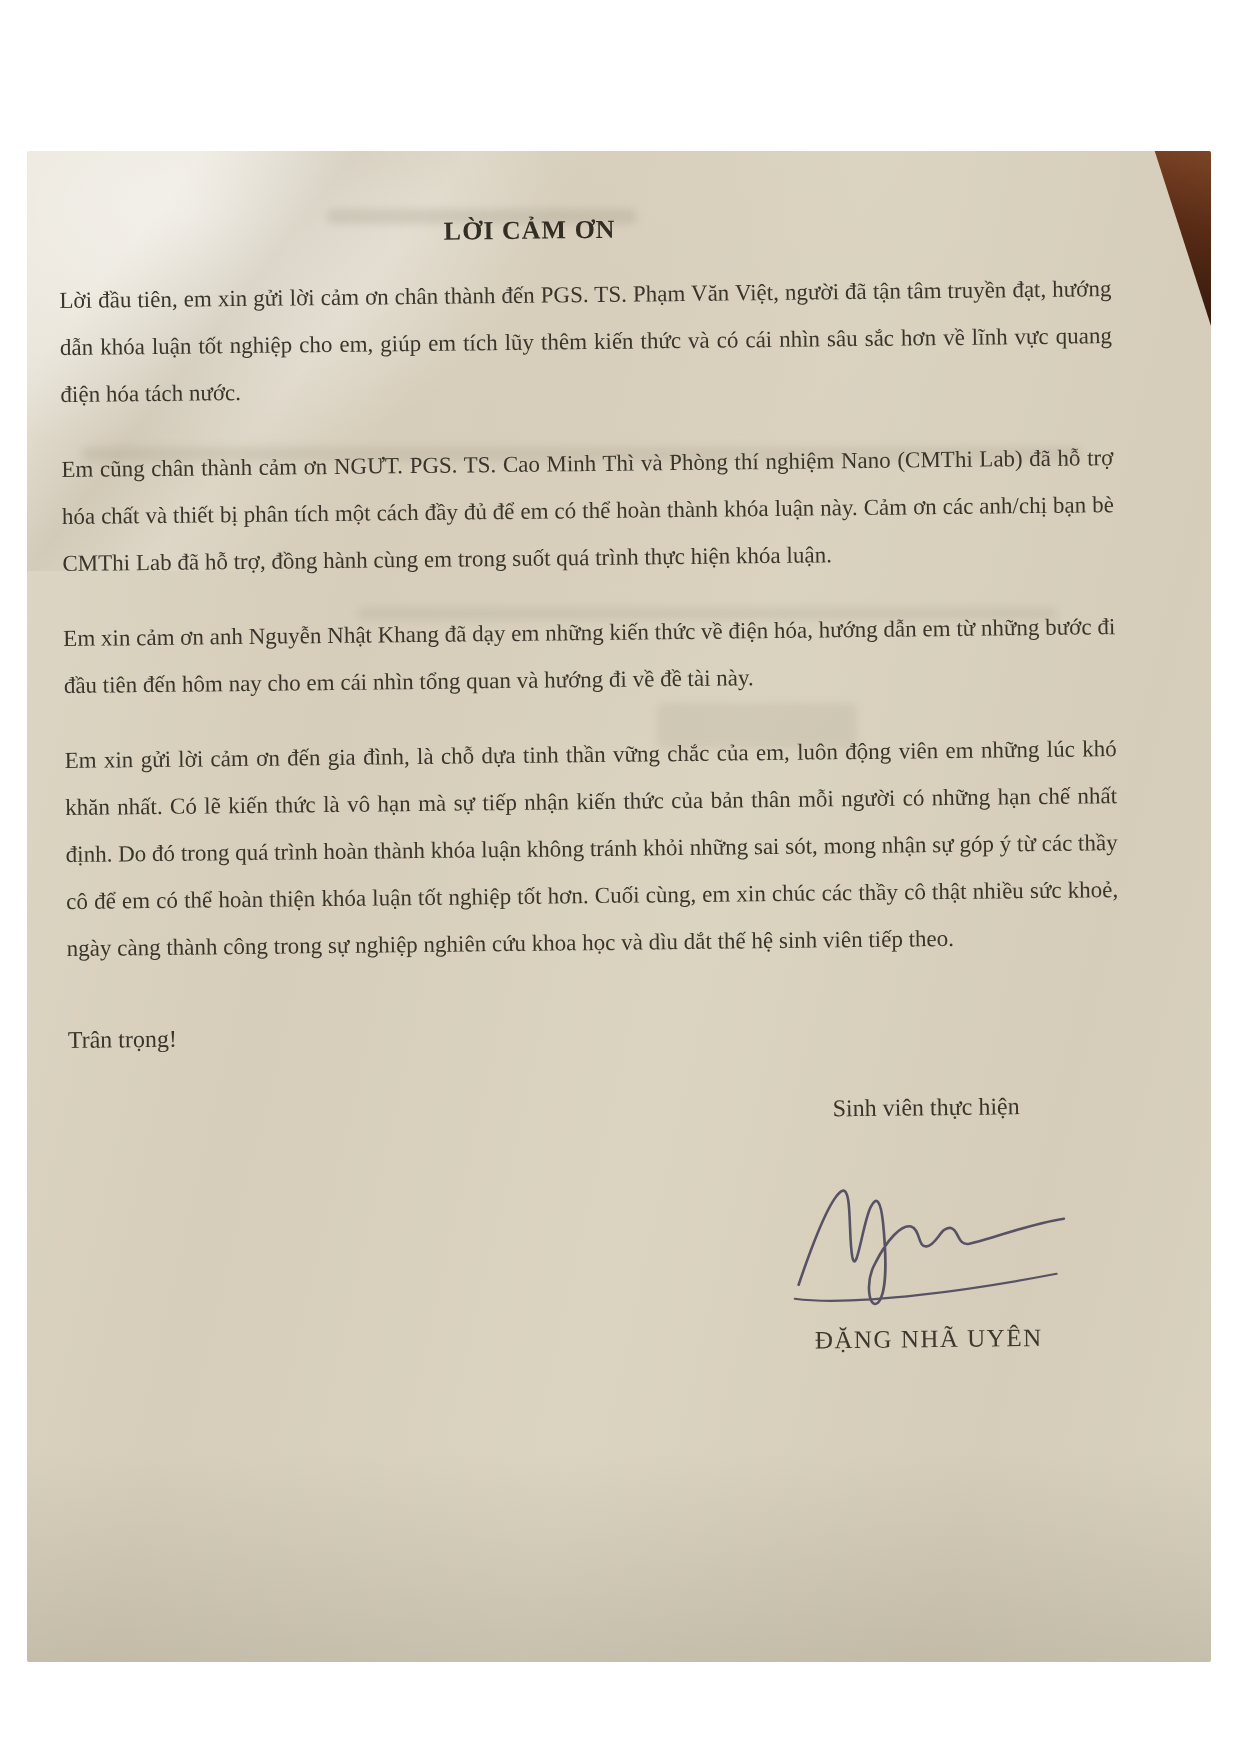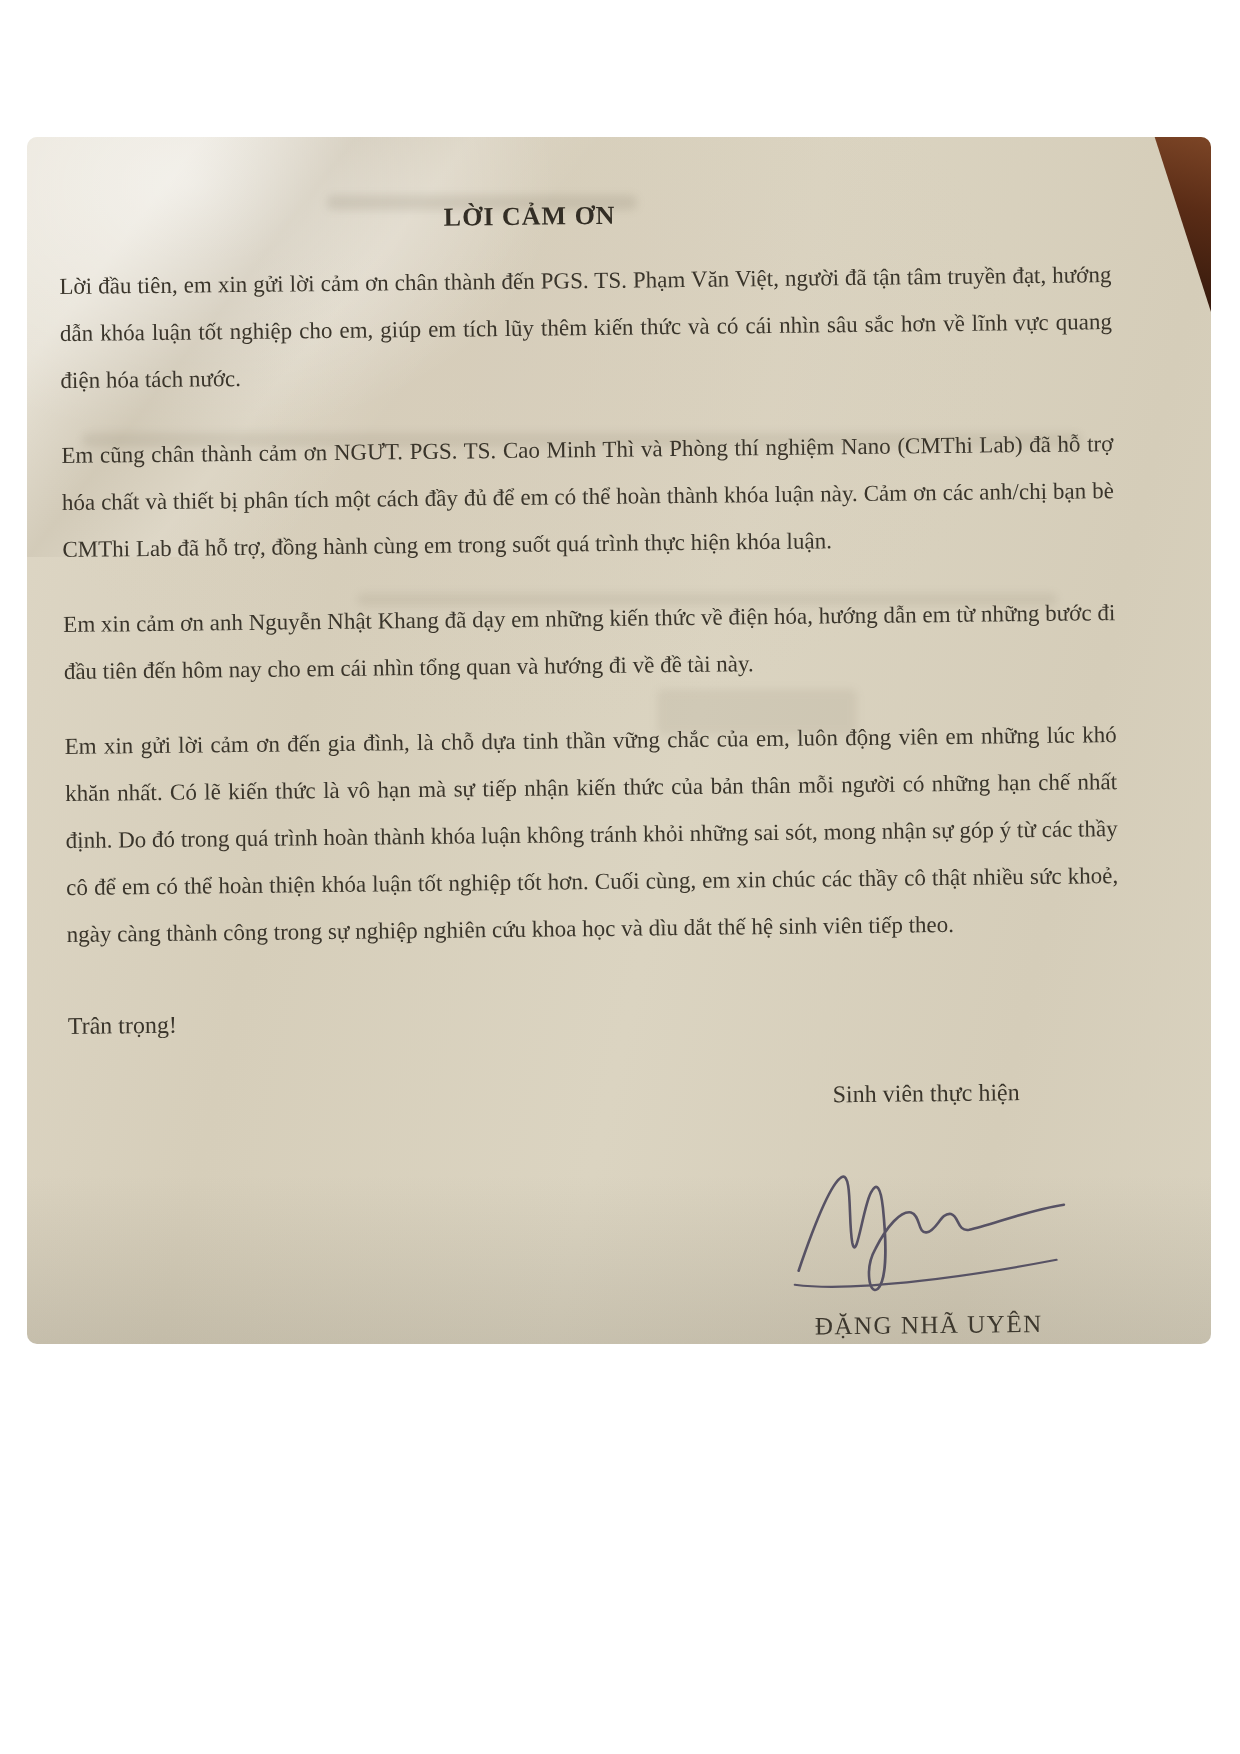--- a/index.html
+++ b/index.html
@@ -14,24 +14,24 @@
   .stage {
     position: relative;
     width: 1240px;
     height: 1754px;
     background: #ffffff;
   }
   
   .paper {
     position: absolute;
     left: 27px;
-    top: 137px;
+    top: 151px;
     width: 1184px;
-    height: 1207px;
-    border-radius: 10px;
+    height: 1511px;
+    border-radius: 2px;
     background:
       radial-gradient(ellipse 520px 360px at 14% 4%, rgba(255,255,255,0.55), rgba(255,255,255,0) 70%),
       radial-gradient(ellipse 700px 500px at 40% 18%, rgba(214,204,186,0.55), rgba(214,204,186,0) 75%),
       linear-gradient(to bottom, rgba(0,0,0,0) 86%, rgba(110,104,88,0.18) 100%),
       linear-gradient(103deg, #ded7c6 0%, #d6ceba 28%, #dbd4c1 55%, #d5cdb9 82%, #d9d2bf 100%);
     overflow: hidden;
   }
   
   .fold-sheen {
     position: absolute;

